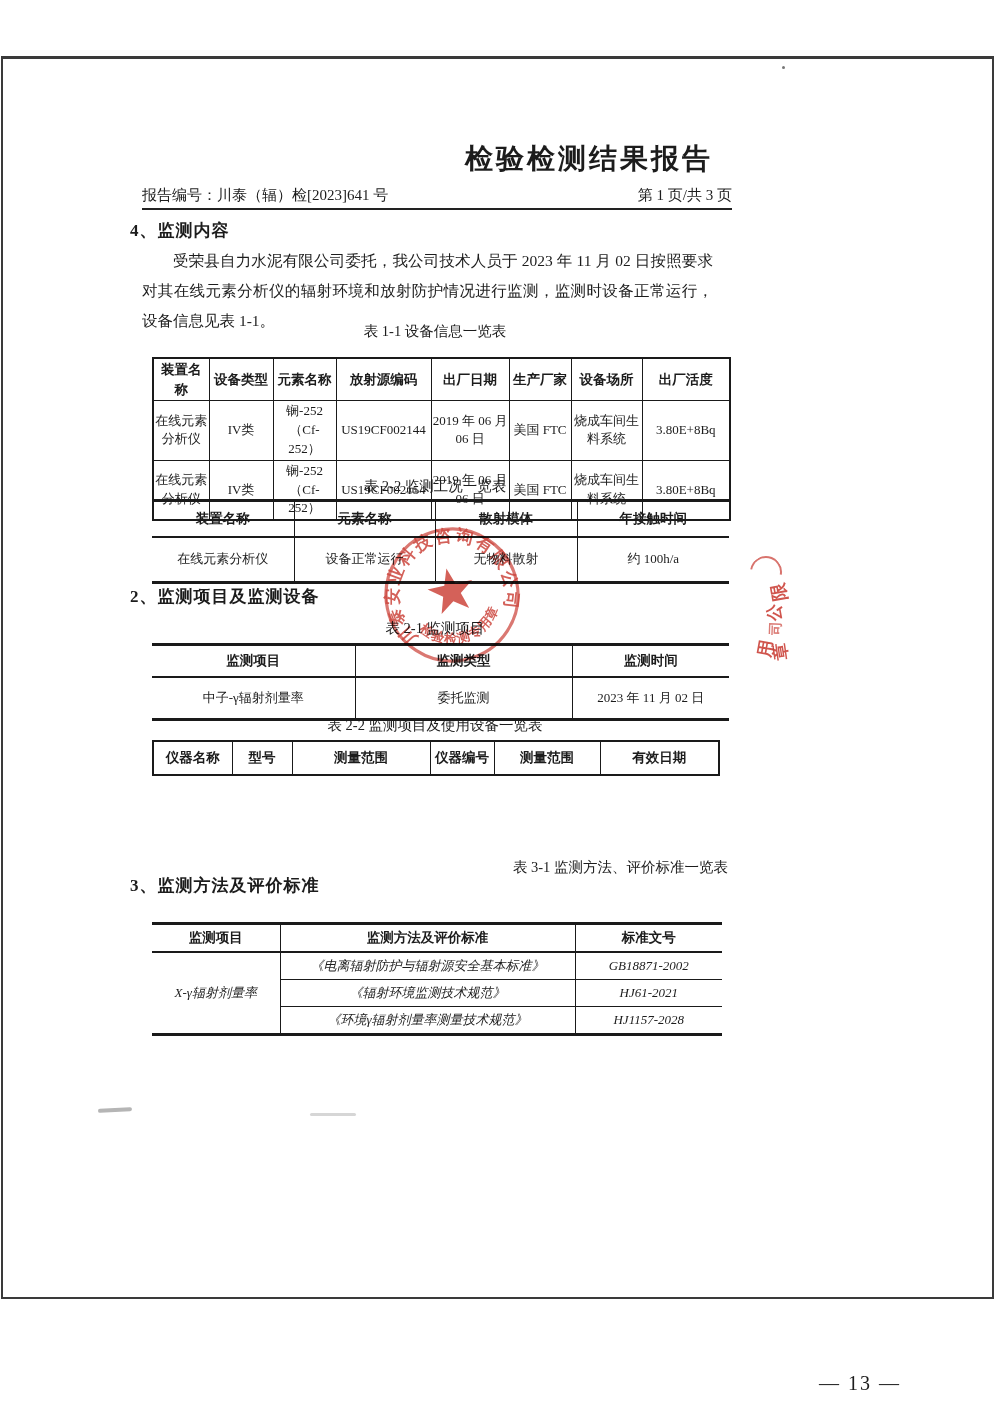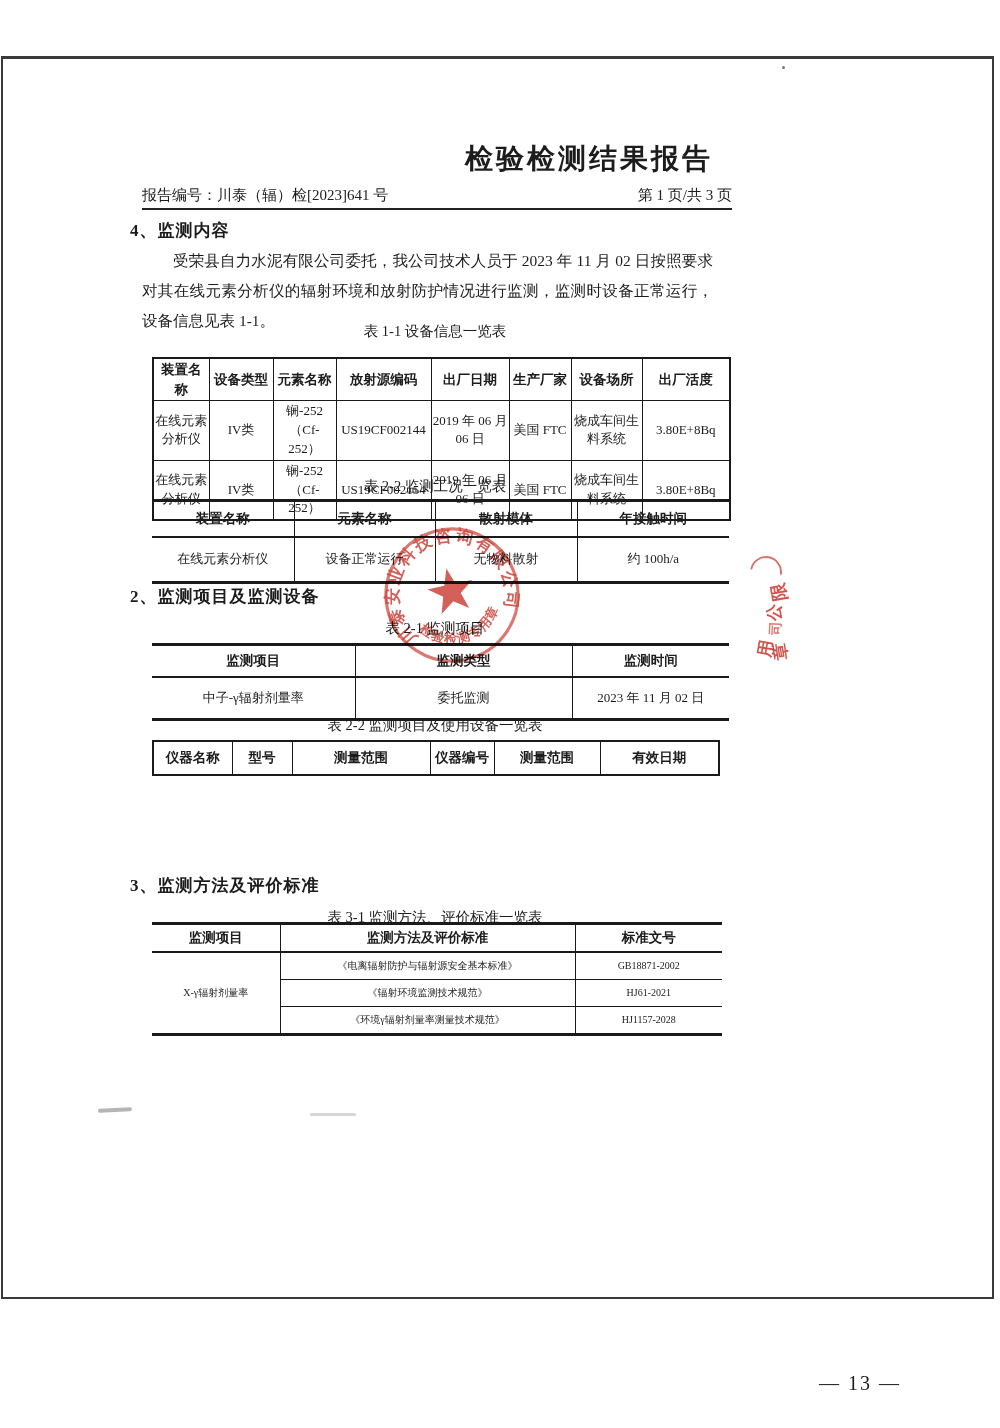--- a/index.html
+++ b/index.html
@@ -18,21 +18,21 @@
     font-size:28px;font-weight:700;letter-spacing:3px;white-space:nowrap;}
   .report-row{left:142px;top:186px;width:590px;display:flex;justify-content:space-between;
     align-items:flex-start;border-bottom:2px solid #222;padding-bottom:3px;font-size:15px;}
   .report-row .lbl{font-weight:400;}
   
   .sec-h{left:130px;font-size:17px;font-weight:700;letter-spacing:1px;white-space:nowrap;}
   .h1{top:219px;} .h2{top:585px;} .h3{top:860px;margin-top:14px;}
   .para{left:142px;top:246px;width:571px;margin:0;font-size:15.5px;line-height:30px;
     text-indent:31px;text-align:justify;}
   .cap{left:142px;width:586px;text-align:center;font-size:14.5px;white-space:nowrap;}
-  .cap11{top:322px;} .cap12{top:477px;} .cap21{top:619px;} .cap22{top:716px;} .cap31{top:908px;}
+  .cap11{top:322px;} .cap12{top:477px;} .cap21{top:619px;} .cap22{top:716px;} .cap31{top:858px;text-align:right;}
   
   table{border-collapse:collapse;table-layout:fixed;font-size:13px;}
   th,td{text-align:center;vertical-align:middle;padding:1px 1px;line-height:1.45;
     word-break:break-word;overflow:hidden;}
   th{font-weight:700;font-size:13.5px;}
   
   .t-full{border:2px solid #1a1a1a;}
   .t-full th,.t-full td{border:1px solid #1a1a1a;}
   
   .t-open{border-top:3px solid #1a1a1a;border-bottom:3px solid #1a1a1a;}
@@ -42,21 +42,21 @@
   .t-open thead th{border-bottom:2px solid #1a1a1a;}
   .t11{left:152px;top:357px;width:577px;}
   .t11 thead th{height:31px;} .t11 tbody td{height:40px;}
   .t12{left:152px;top:499px;width:577px;}
   .t12 thead th{height:32px;} .t12 tbody td{height:41px;}
   .t21{left:152px;top:643px;width:577px;}
   .t21 thead th{height:28px;} .t21 tbody td{height:38px;}
   .t22{left:152px;top:740px;width:566px;}
   .t22 thead th{height:30px;} .t22 tbody td{height:42px;}
   .t31{left:152px;top:922px;width:570px;}
-  .t31 thead th{height:24px;} .t31 tbody td{height:24px;font-size:10px;}
+  .t31 thead th{height:24px;} .t31 tbody td{height:24px;font-size:13px;font-style:italic;}
   
   .stamp{left:372px;top:515px;width:160px;height:160px;transform:rotate(-12deg);
     mix-blend-mode:multiply;opacity:.9;pointer-events:none;z-index:5;}
   .stamp text{font-family:"Liberation Sans","DejaVu Sans",sans-serif;font-weight:700;}
   
   .edge-char{position:absolute;color:#c8372e;opacity:.85;
     font-family:"Liberation Sans","DejaVu Sans",sans-serif;font-weight:700;
     mix-blend-mode:multiply;pointer-events:none;z-index:5;}
   .edge-arc{left:750px;top:556px;width:28px;height:28px;border:2px solid transparent;
     border-top-color:#c8372e;border-right-color:#c8372e;border-radius:50%;

